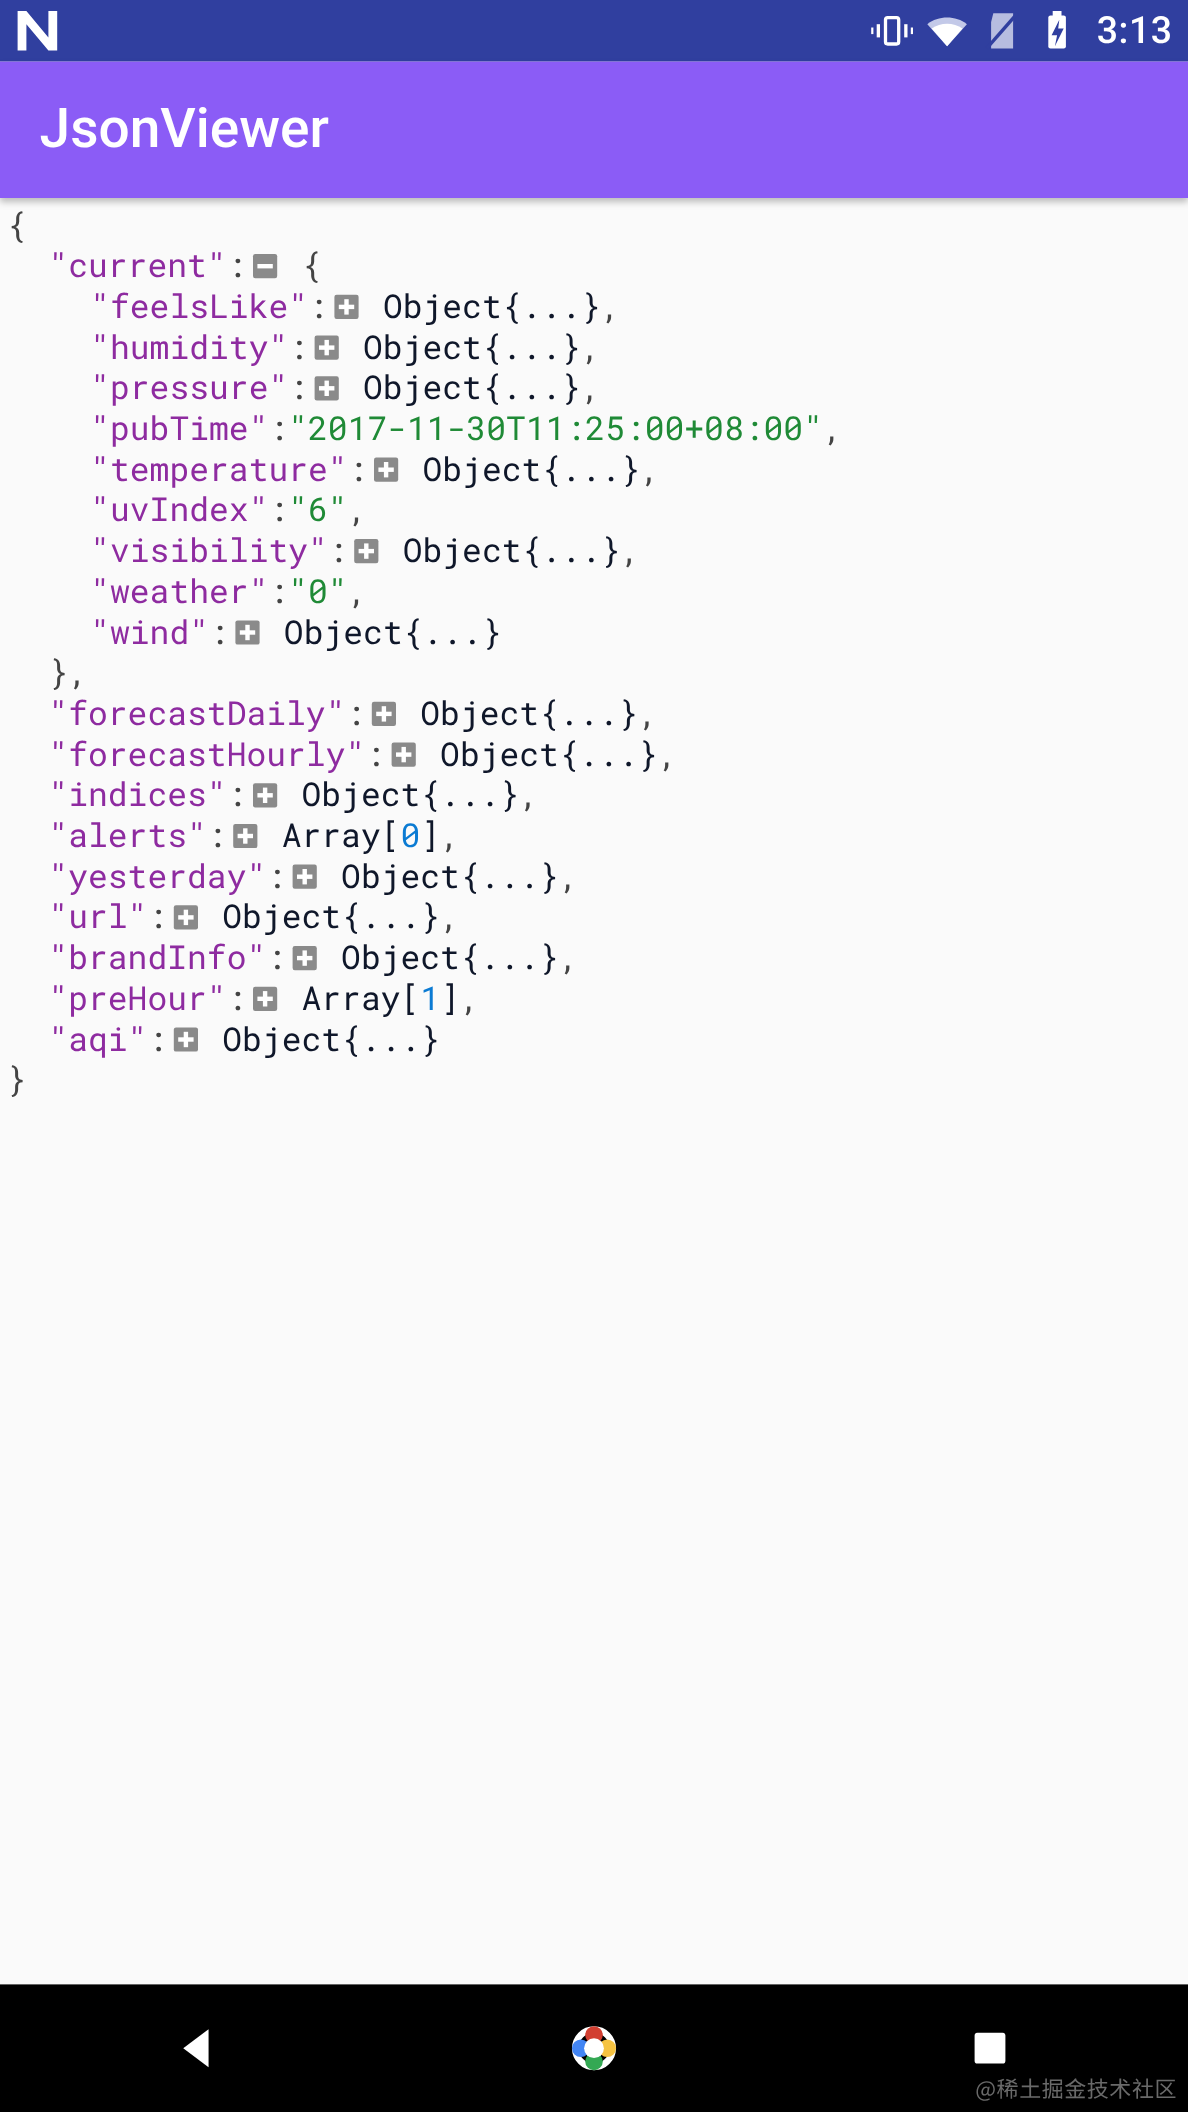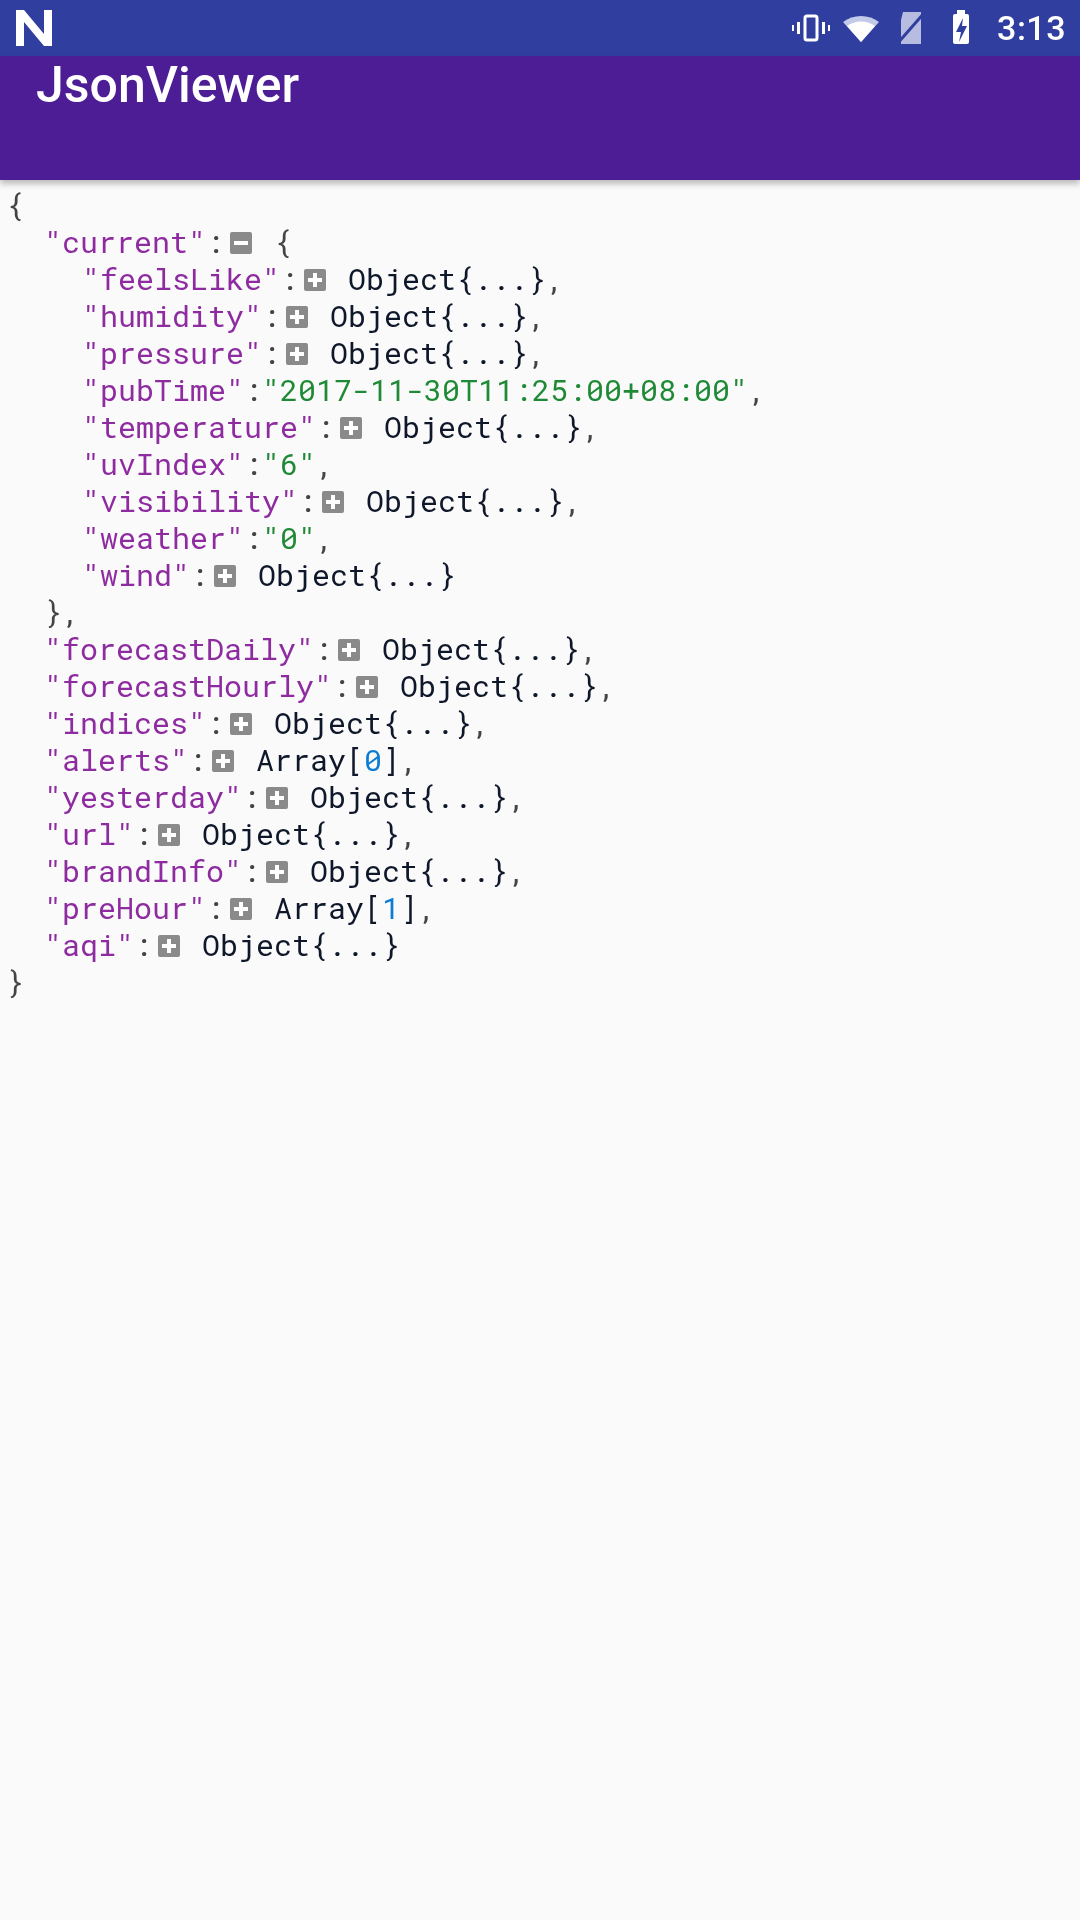--- a/index.html
+++ b/index.html
@@ -8,21 +8,21 @@
 
   
   .statusbar { height: 56px; background: #303f9f; display: flex; align-items: center; justify-content: space-between; padding: 0 14px 0 10px; color: #fff; }
   .status-left { display: flex; align-items: center; }
   .status-right { display: flex; align-items: center; gap: 10px; }
   .n-logo { width: 48px; height: 48px; }
   .ic { width: 40px; height: 40px; display: inline-flex; align-items: center; justify-content: center; }
   .clock { font-size: 34px; font-weight: 500; letter-spacing: 0.5px; margin-left: 6px; }
 
   
-  .appbar { height: 124px; background: #4c1d95; display: flex; padding-left: 36px; box-shadow: 0 4px 6px rgba(0,0,0,0.25); position: relative; z-index: 2; }
+  .appbar { height: 124px; background: #8b5cf6; display: flex; align-items: center; padding-left: 36px; box-shadow: 0 4px 6px rgba(0,0,0,0.25); position: relative; z-index: 2; }
   .appbar-title { color: #fff; font-size: 50px; font-weight: 500; }
 
   
   .content { flex: 1; background: #fafafa; padding: 6px 0 0 0; font-size: 30px; line-height: 37px; color: #565656; font-family: "Roboto Mono", Menlo, "DejaVu Sans Mono", Consolas, monospace; }
   .line { white-space: pre; }
   .pad0 { padding-left: 6px; }
   .pad1 { padding-left: 44px; }
   .pad2 { padding-left: 82px; }
 
   .key { color: #8e2ba0; }
@@ -172,14 +172,37 @@
             <rect x="7" y="12" width="14" height="4" fill="#fff"></rect>
           </svg></span> <span class="summary">Array[</span><span class="num">1</span><span class="summary">]</span><span class="comma">,</span></div>
       <div class="line pad1"><span class="key">"aqi"</span><span class="colon">:</span><span class="toggle"><svg viewBox="0 0 28 28">
             <rect x="3" y="3" width="22" height="22" rx="2" fill="#8a8a8a"></rect>
             <rect x="12" y="7" width="4" height="14" fill="#fff"></rect>
             <rect x="7" y="12" width="14" height="4" fill="#fff"></rect>
           </svg></span> <span class="summary">Object{...}</span></div>
       <div class="line pad0"><span class="brace">}</span></div>
     </div>
 
+  <div class="navbar">
+    <div class="nav-btn">
+      <svg width="46" height="46" viewBox="0 0 48 48">
+          <path d="M34 6 L34 42 L10 24 Z" fill="#fff"></path>
+        </svg>
+    </div>
+    <div class="nav-btn">
+      <svg width="54" height="54" viewBox="0 0 54 54">
+        <circle cx="27" cy="27" r="17" fill="none" stroke="#fff" stroke-width="6"></circle>
+        <circle cx="27" cy="15" r="8" fill="#d23f31"></circle>
+        <circle cx="39" cy="27" r="8" fill="#f6c342"></circle>
+        <circle cx="27" cy="39" r="8" fill="#34a853"></circle>
+        <circle cx="15" cy="27" r="8" fill="#4285f4"></circle>
+        <circle cx="27" cy="27" r="9" fill="#fff"></circle>
+      </svg>
+    </div>
+    <div class="nav-btn">
+      <svg width="42" height="42" viewBox="0 0 48 48">
+          <rect x="8" y="8" width="32" height="32" rx="3" fill="#fff"></rect>
+        </svg>
+    </div>
+    <span class="watermark">@稀土掘金技术社区</span>
+  </div>
 
 </div>
 
 </body></html>

